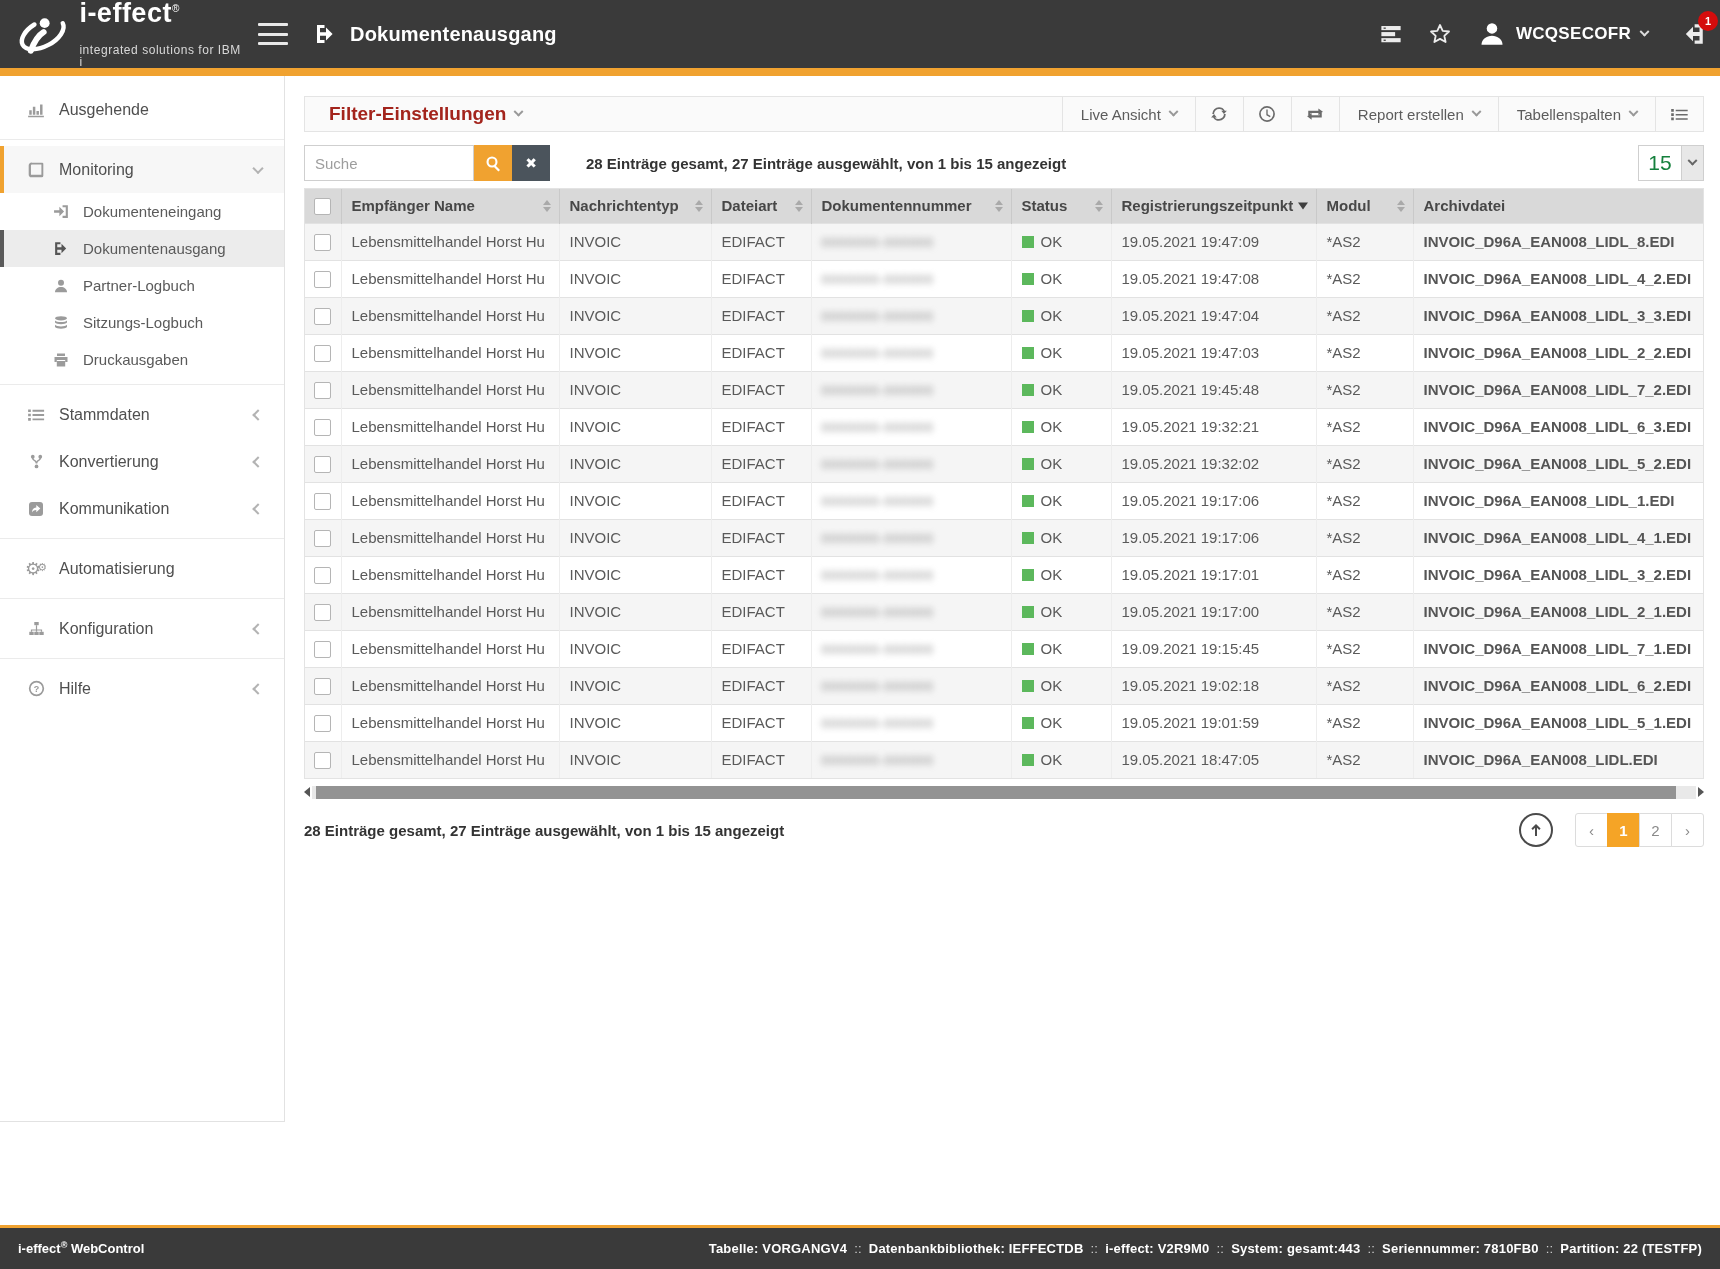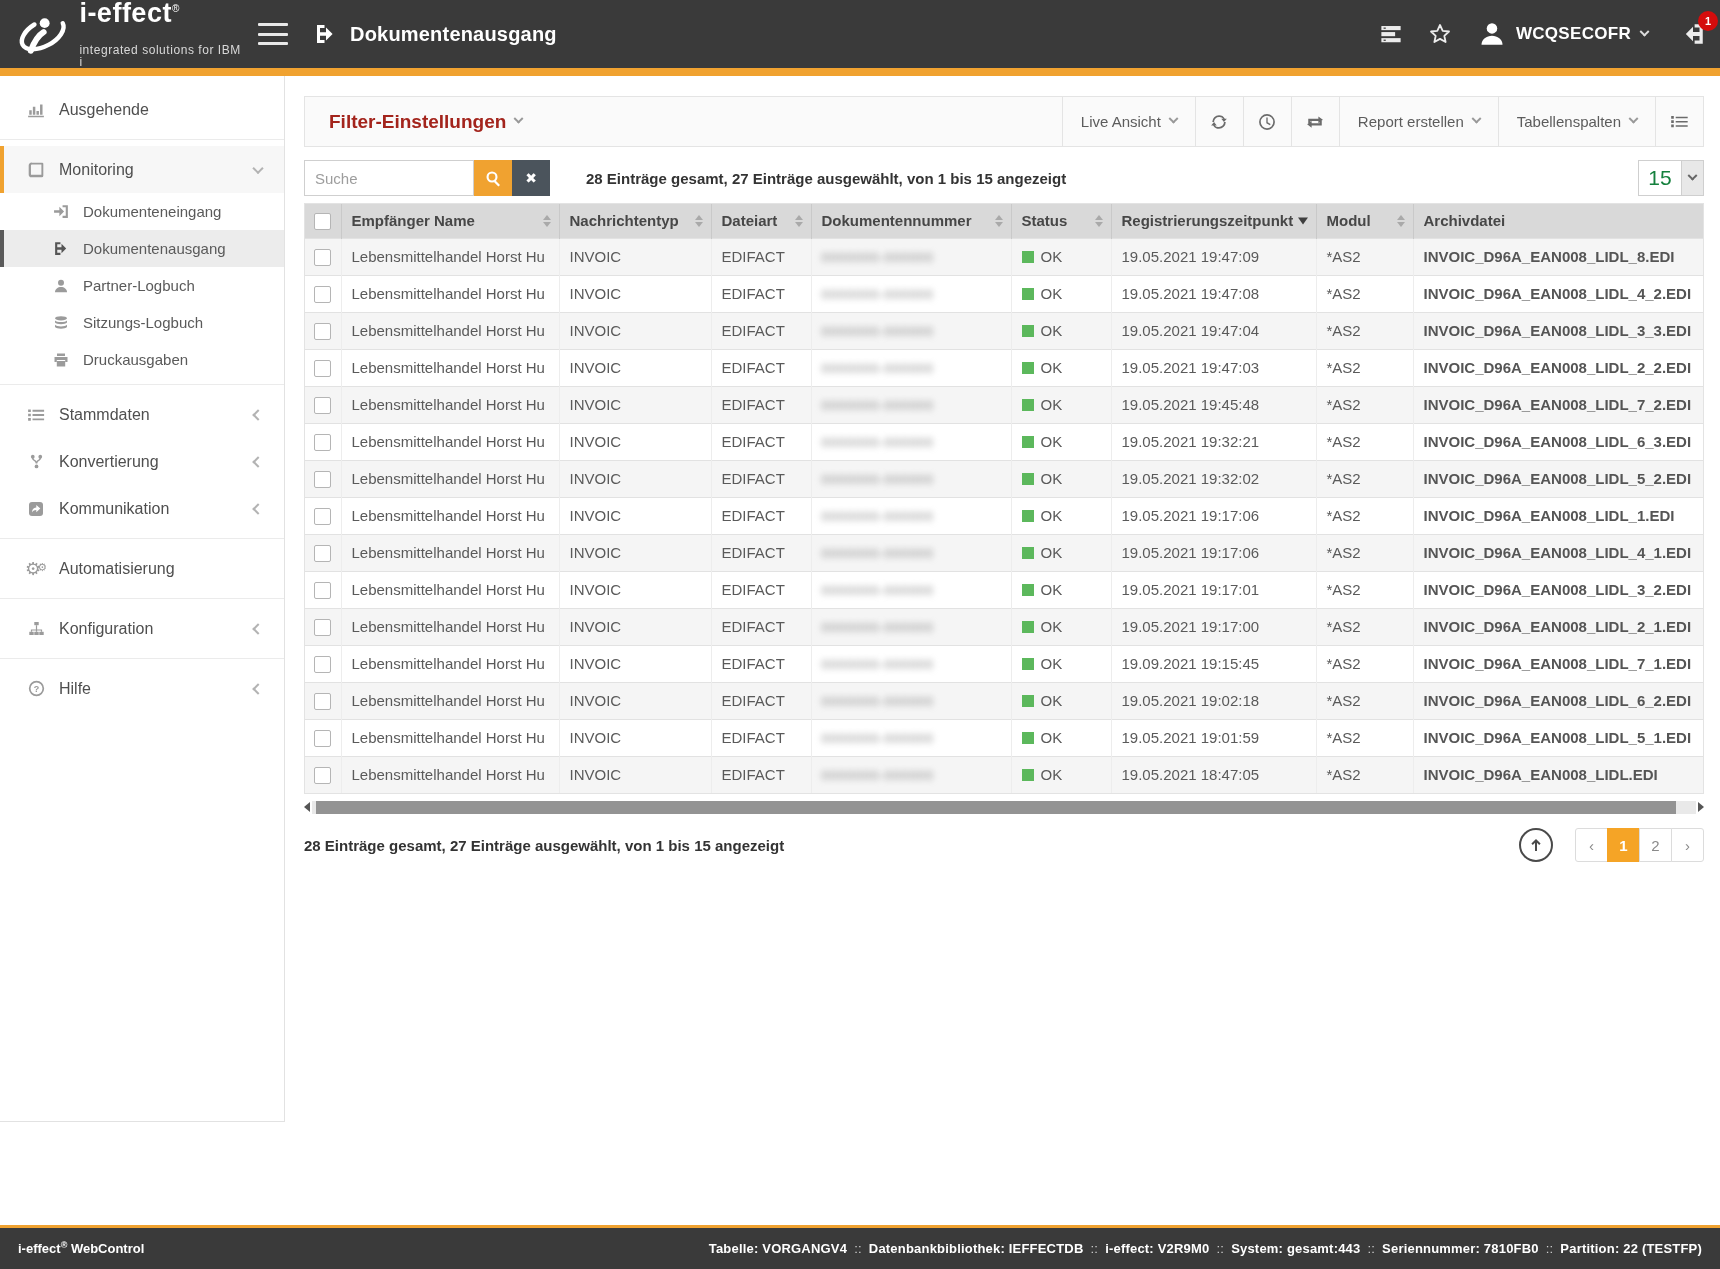--- a/index.html
+++ b/index.html
@@ -47,21 +47,21 @@
   .side-item.expanded{border-left-color:#f0a230;background:#f7f7f7}
   .side-item.active{border-left-color:#5a5a5a;background:#ececec}
   .side-item.active .ic{color:#555}
   .chev{width:8px;height:8px;border-right:2px solid #b3b3b3;border-bottom:2px solid #b3b3b3;
         position:absolute;right:22px;top:50%}
   .chev.down{transform:translateY(-70%) rotate(45deg)}
   .chev.left{transform:translateY(-50%) rotate(135deg)}
   .gear-glyph{font-size:18px;line-height:1;color:#9b9b9b}
 
   
-  .toolbar{height:51px;background:#fafafa;border:1px solid #e4e4e4;display:flex;align-items:stretch}
+  .toolbar{height:36px;background:#fafafa;border:1px solid #e4e4e4;display:flex;align-items:stretch}
   .tb-sec{display:flex;align-items:center;gap:9px;padding:0 18px;font-size:15px;color:#5c5c5c;
           border-left:1px solid #e4e4e4;background:none;border-top:none;border-bottom:none;border-right:none;cursor:pointer}
   .tb-first{border-left:none;flex:1;padding-left:24px}
   .tb-first .lbl{font-size:19px;font-weight:700;color:#a3241c}
   .tb-ic{width:48px;justify-content:center;padding:0;color:#6b6b6b}
   .tb-red{font-weight:700;color:#a3241c}
   .bchev{width:7px;height:7px;border-right:2px solid #999;border-bottom:2px solid #999;
          transform:rotate(45deg) translate(-2px,-2px);display:inline-block;flex:0 0 auto}
 
   

